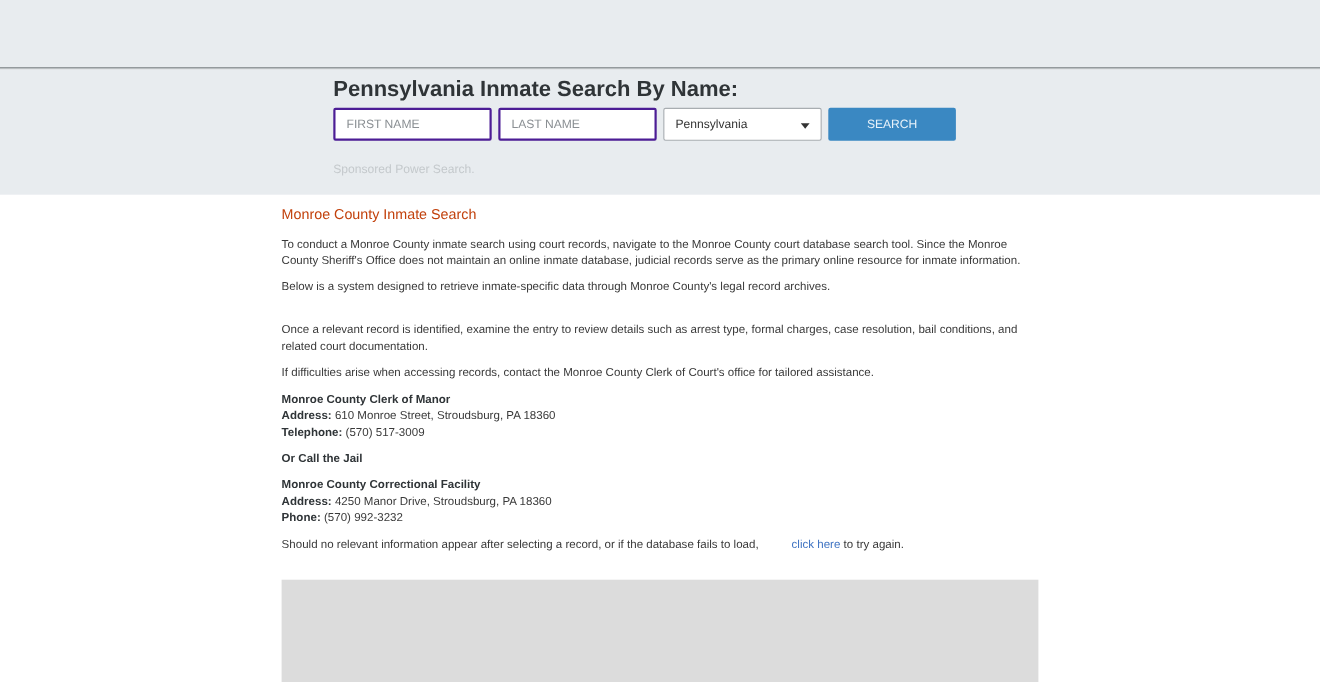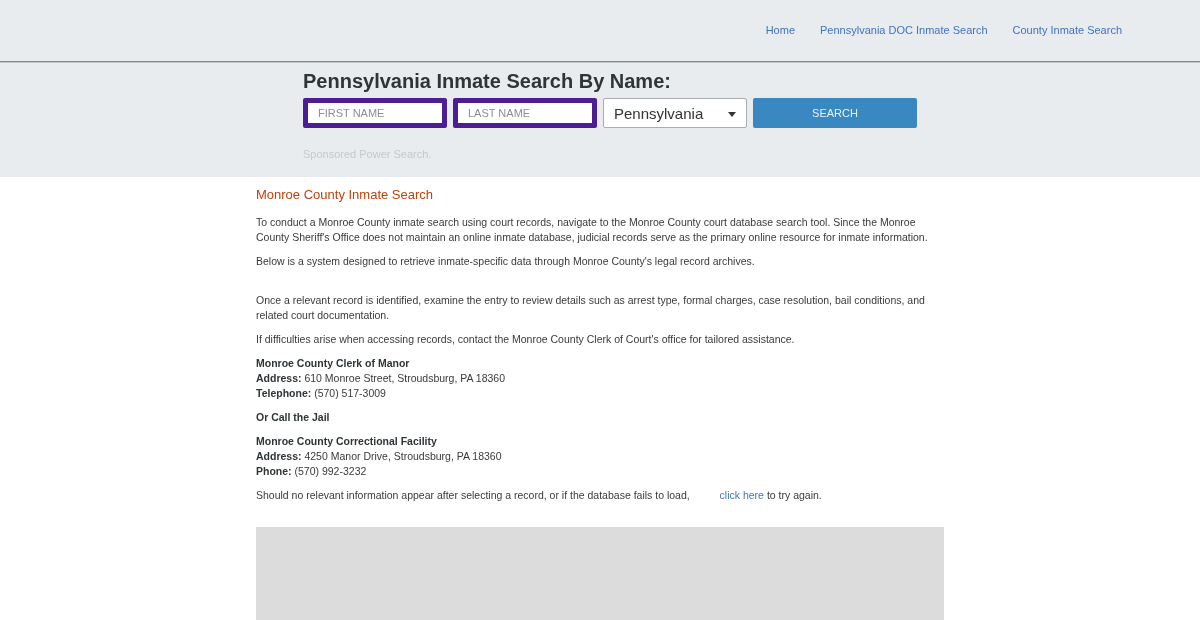--- a/index.html
+++ b/index.html
@@ -63,58 +63,58 @@
       font-size: 20px;
       font-weight: bold;
       color: #2f3437;
     }
     .field {
       position: absolute;
       top: 35px;
       height: 30px;
       width: 144px;
       background: #fff;
-      border: 5px solid #4c1d95;
+      border: 2px solid #4c1d95;
       border-radius: 2px;
       font-size: 11px;
       padding: 0 10px;
       font-family: "Liberation Sans", sans-serif;
       color: #333;
     }
     .field::placeholder { color: #8a8f93; text-transform: uppercase; }
     .f1 { left: 303px; }
     .f2 { left: 453px; }
     .select {
       position: absolute;
       left: 603px;
       top: 35px;
       width: 144px;
       height: 30px;
       background: #fff;
       border: 1px solid #a8adb1;
       border-radius: 2px;
-      font-size: 15px;
+      font-size: 11px;
       color: #333;
       display: flex;
       align-items: center;
       padding: 0 10px;
       justify-content: space-between;
     }
     .caret {
       width: 0; height: 0;
       border-left: 4px solid transparent;
       border-right: 4px solid transparent;
       border-top: 5px solid #333;
       margin-top: 2px;
     }
     .search-btn {
       position: absolute;
       left: 753px;
       top: 35px;
-      width: 164px;
+      width: 116px;
       height: 30px;
       background: #3a88c2;
       border: none;
       border-radius: 2px;
       color: #e8f2fa;
       font-size: 11px;
       text-transform: uppercase;
       font-family: "Liberation Sans", sans-serif;
       cursor: pointer;
     }
@@ -151,25 +151,20 @@
       top: 527px;
       width: 688px;
       height: 93px;
       background: #dcdcdc;
     }
   </style>
 </head>
 <body>
 
 <div class="topbar">
-  <nav class="nav">
-    <a>Home</a>
-    <a>Pennsylvania DOC Inmate Search</a>
-    <a>County Inmate Search</a>
-  </nav>
 </div>
 <div class="divider"></div>
 
 <div class="search-band">
   <div class="search-title">Pennsylvania Inmate Search By Name:</div>
   <input class="field f1" type="text" placeholder="FIRST NAME" style="">
   <input class="field f2" type="text" placeholder="LAST NAME" style="">
   <div class="select">
     <span>Pennsylvania</span>
     <span class="caret"></span>

